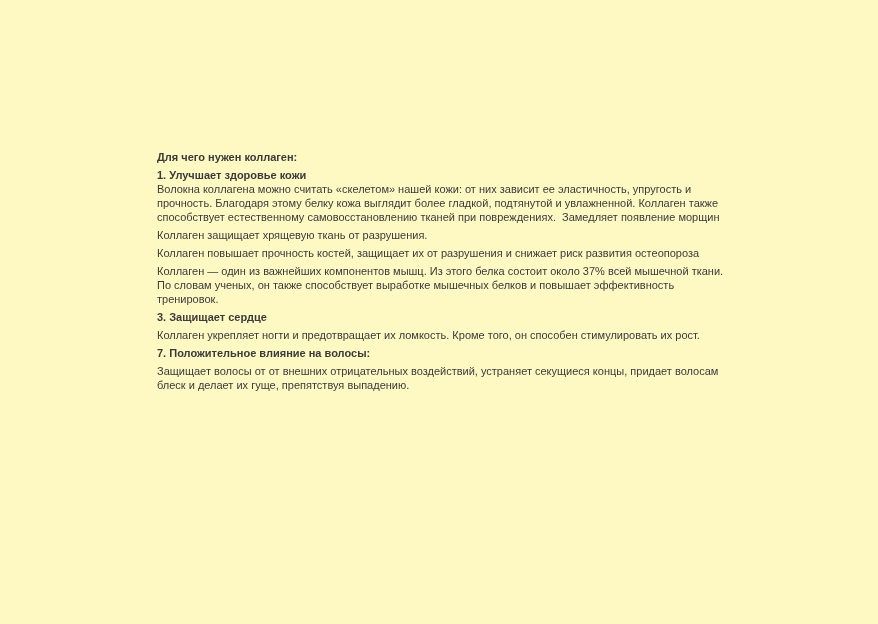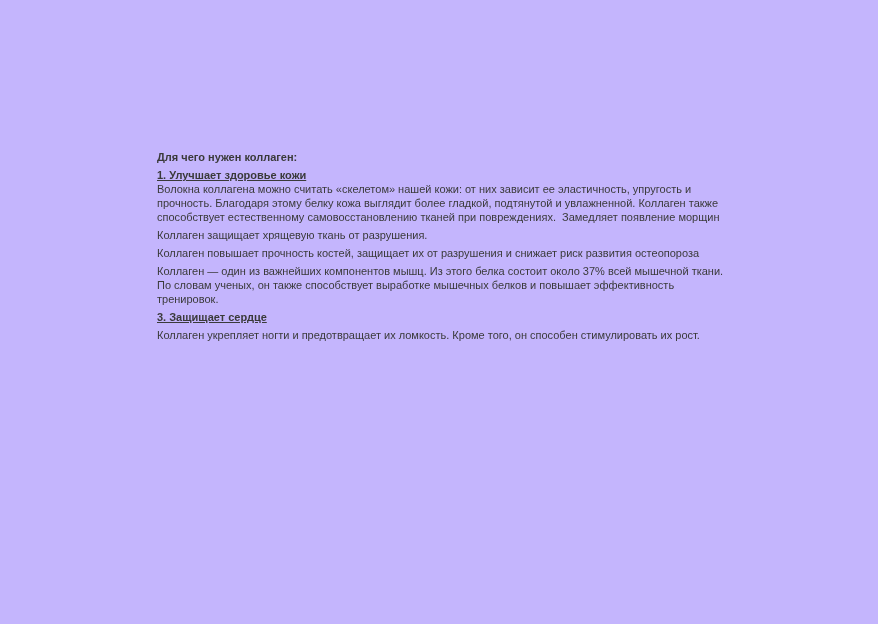--- a/index.html
+++ b/index.html
@@ -4,21 +4,21 @@
 <style>
   html, body {
     margin: 0;
     padding: 0;
     background: #ffffff;
   }
   .canvas {
     position: relative;
     width: 878px;
     height: 624px;
-    background: #c4b5fd;
+    background: #fef9c3;
     overflow: hidden;
     font-family: "Liberation Sans", "DejaVu Sans", sans-serif;
   }
   .doc {
     position: absolute;
     left: 157px;
     top: 150px;
     width: 580px;
     color: #3a3a3a;
     font-size: 11px;
@@ -30,21 +30,20 @@
   }
   .intro-heading {
     font-weight: bold;
     margin-bottom: 4px !important;
   }
   .sec {
     margin-bottom: 4px;
   }
   .sec-title {
     font-weight: bold;
-    text-decoration: underline;
   }
   .sec.spaced .sec-title {
     margin-bottom: 4px !important;
   }
 </style>
 </head>
 <body>
 
 <div class="canvas">
   <div class="doc">
@@ -73,15 +72,20 @@
     </div>
 
     <div class="sec">
       <p class="sec-title">3. Защищает сердце</p>
     </div>
 
     <div class="sec spaced">
       <p class="sec-body">Коллаген укрепляет ногти и предотвращает их ломкость. Кроме того, он способен стимулировать их рост.</p>
     </div>
 
+    <div class="sec spaced">
+      <p class="sec-title">7. Положительное влияние на волосы:</p>
+      <p class="sec-body">Защищает волосы от от внешних отрицательных воздействий, устраняет секущиеся концы, придает волосам
+блеск и делает их гуще, препятствуя выпадению.</p>
+    </div>
 
   </div>
 </div>
 
 </body></html>

